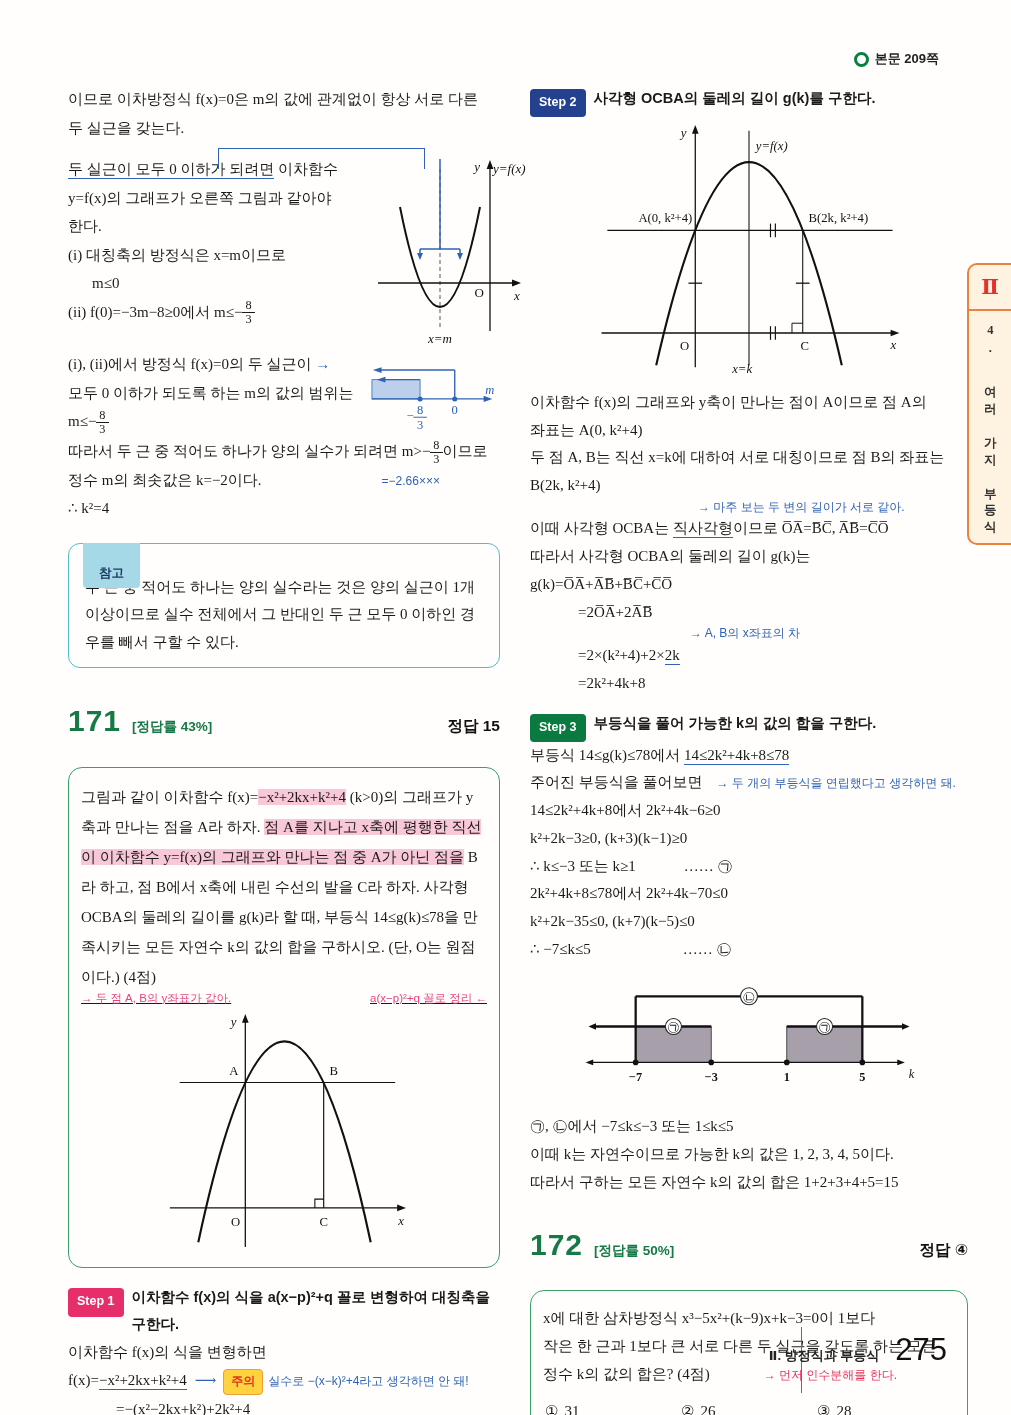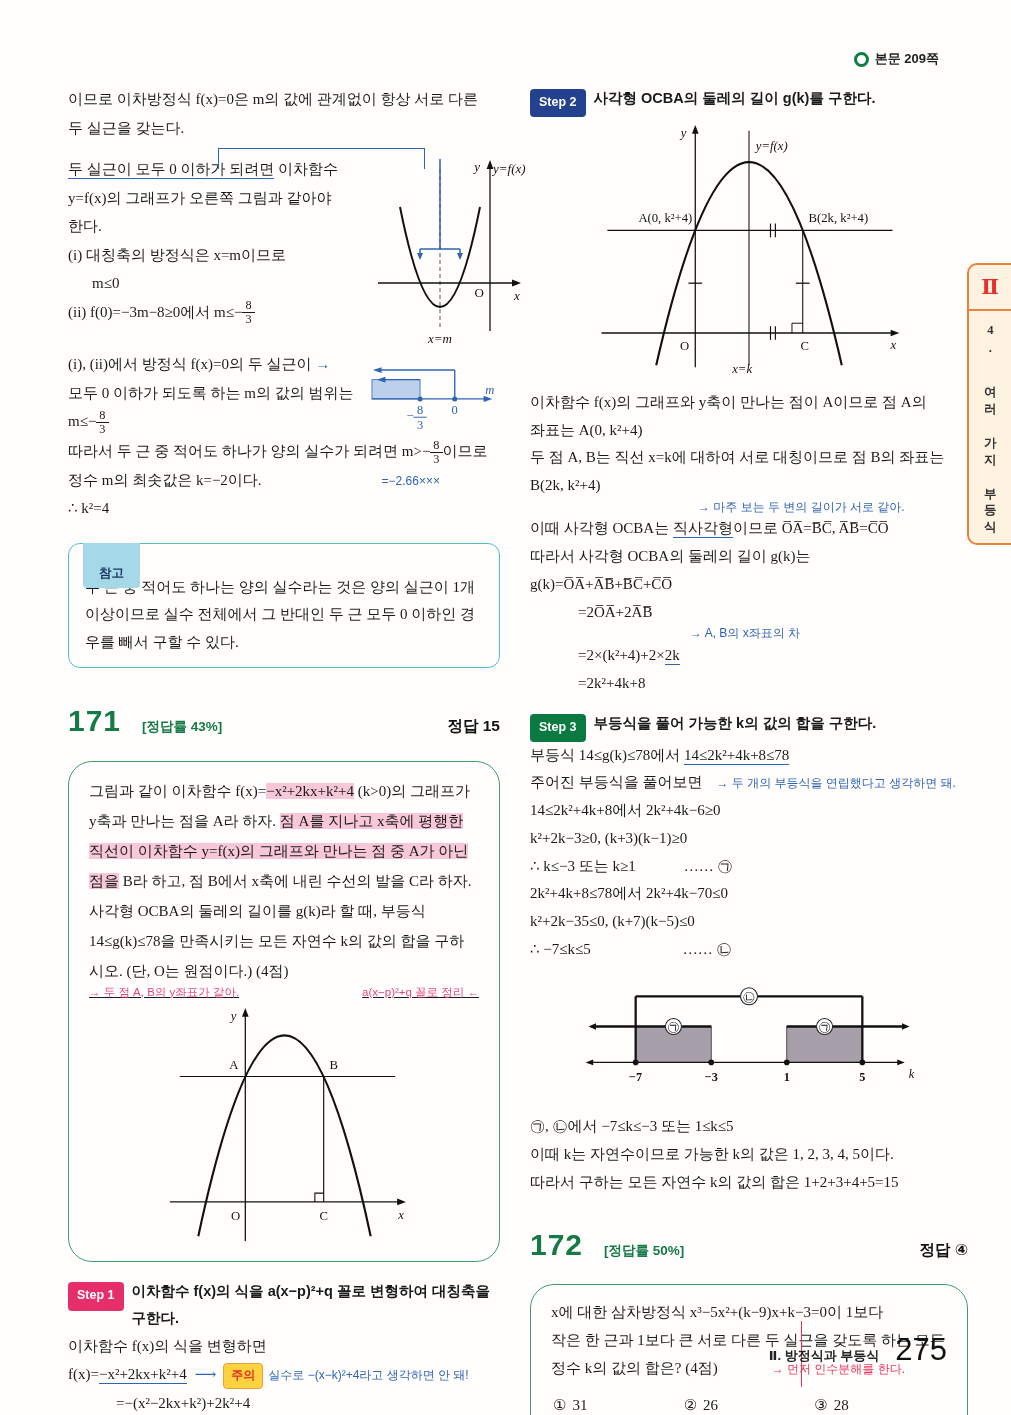--- a/index.html
+++ b/index.html
@@ -48,26 +48,26 @@
   .row2{display:flex;gap:4px;align-items:center;margin-top:2px;}
   .row2-text{width:298px;flex:none;}
 
   
   .note-box{margin-top:20px;border:1.8px solid #4fc0c8;border-radius:12px;
             padding:30px 16px 10px;position:relative;line-height:1.85;}
   .note-tab{position:absolute;top:-1px;left:14px;background:#a5d9e8;color:#15335c;
             font-size:12.5px;font-weight:bold;padding:19px 16px 3px;border-radius:0 0 4px 4px;}
 
   
-  .prob-head{display:flex;align-items:baseline;gap:10px;margin-top:24px;}
+  .prob-head{display:flex;align-items:baseline;margin-top:24px;}
   .prob-num{font-size:30px;font-weight:bold;color:#157a45;letter-spacing:1px;}
   .prob-rate{font-size:13.5px;font-weight:bold;color:#157a45;padding-left:11px;}
   .prob-answer{margin-left:auto;font-size:15.5px;font-weight:bold;color:#111;}
 
-  .prob-box{border:1.7px solid #3aa06a;border-radius:24px;padding:14px 20px 6px;margin-top:12px;position:relative;}
+  .prob-box{border:1.7px solid #3aa06a;border-radius:14px;padding:14px 12px 6px;margin-top:18px;position:relative;}
   .prob-text{line-height:2.0;}
   .ann-row{display:flex;justify-content:space-between;margin-top:-4px;text-decoration:underline;}
   .graph-center{text-align:center;margin:2px 0 0;}
 
   
   .step-row{display:flex;align-items:flex-start;gap:8px;margin-top:16px;}
   .step-badge{flex:none;font-family:"Liberation Sans","DejaVu Sans",sans-serif;font-size:12.5px;font-weight:bold;
               color:#fff;padding:2px 9px 3px;border-radius:4px;margin-top:4px;}
   .badge-s1{background:#e62e6b;}
   .badge-s2{background:#23418f;}

